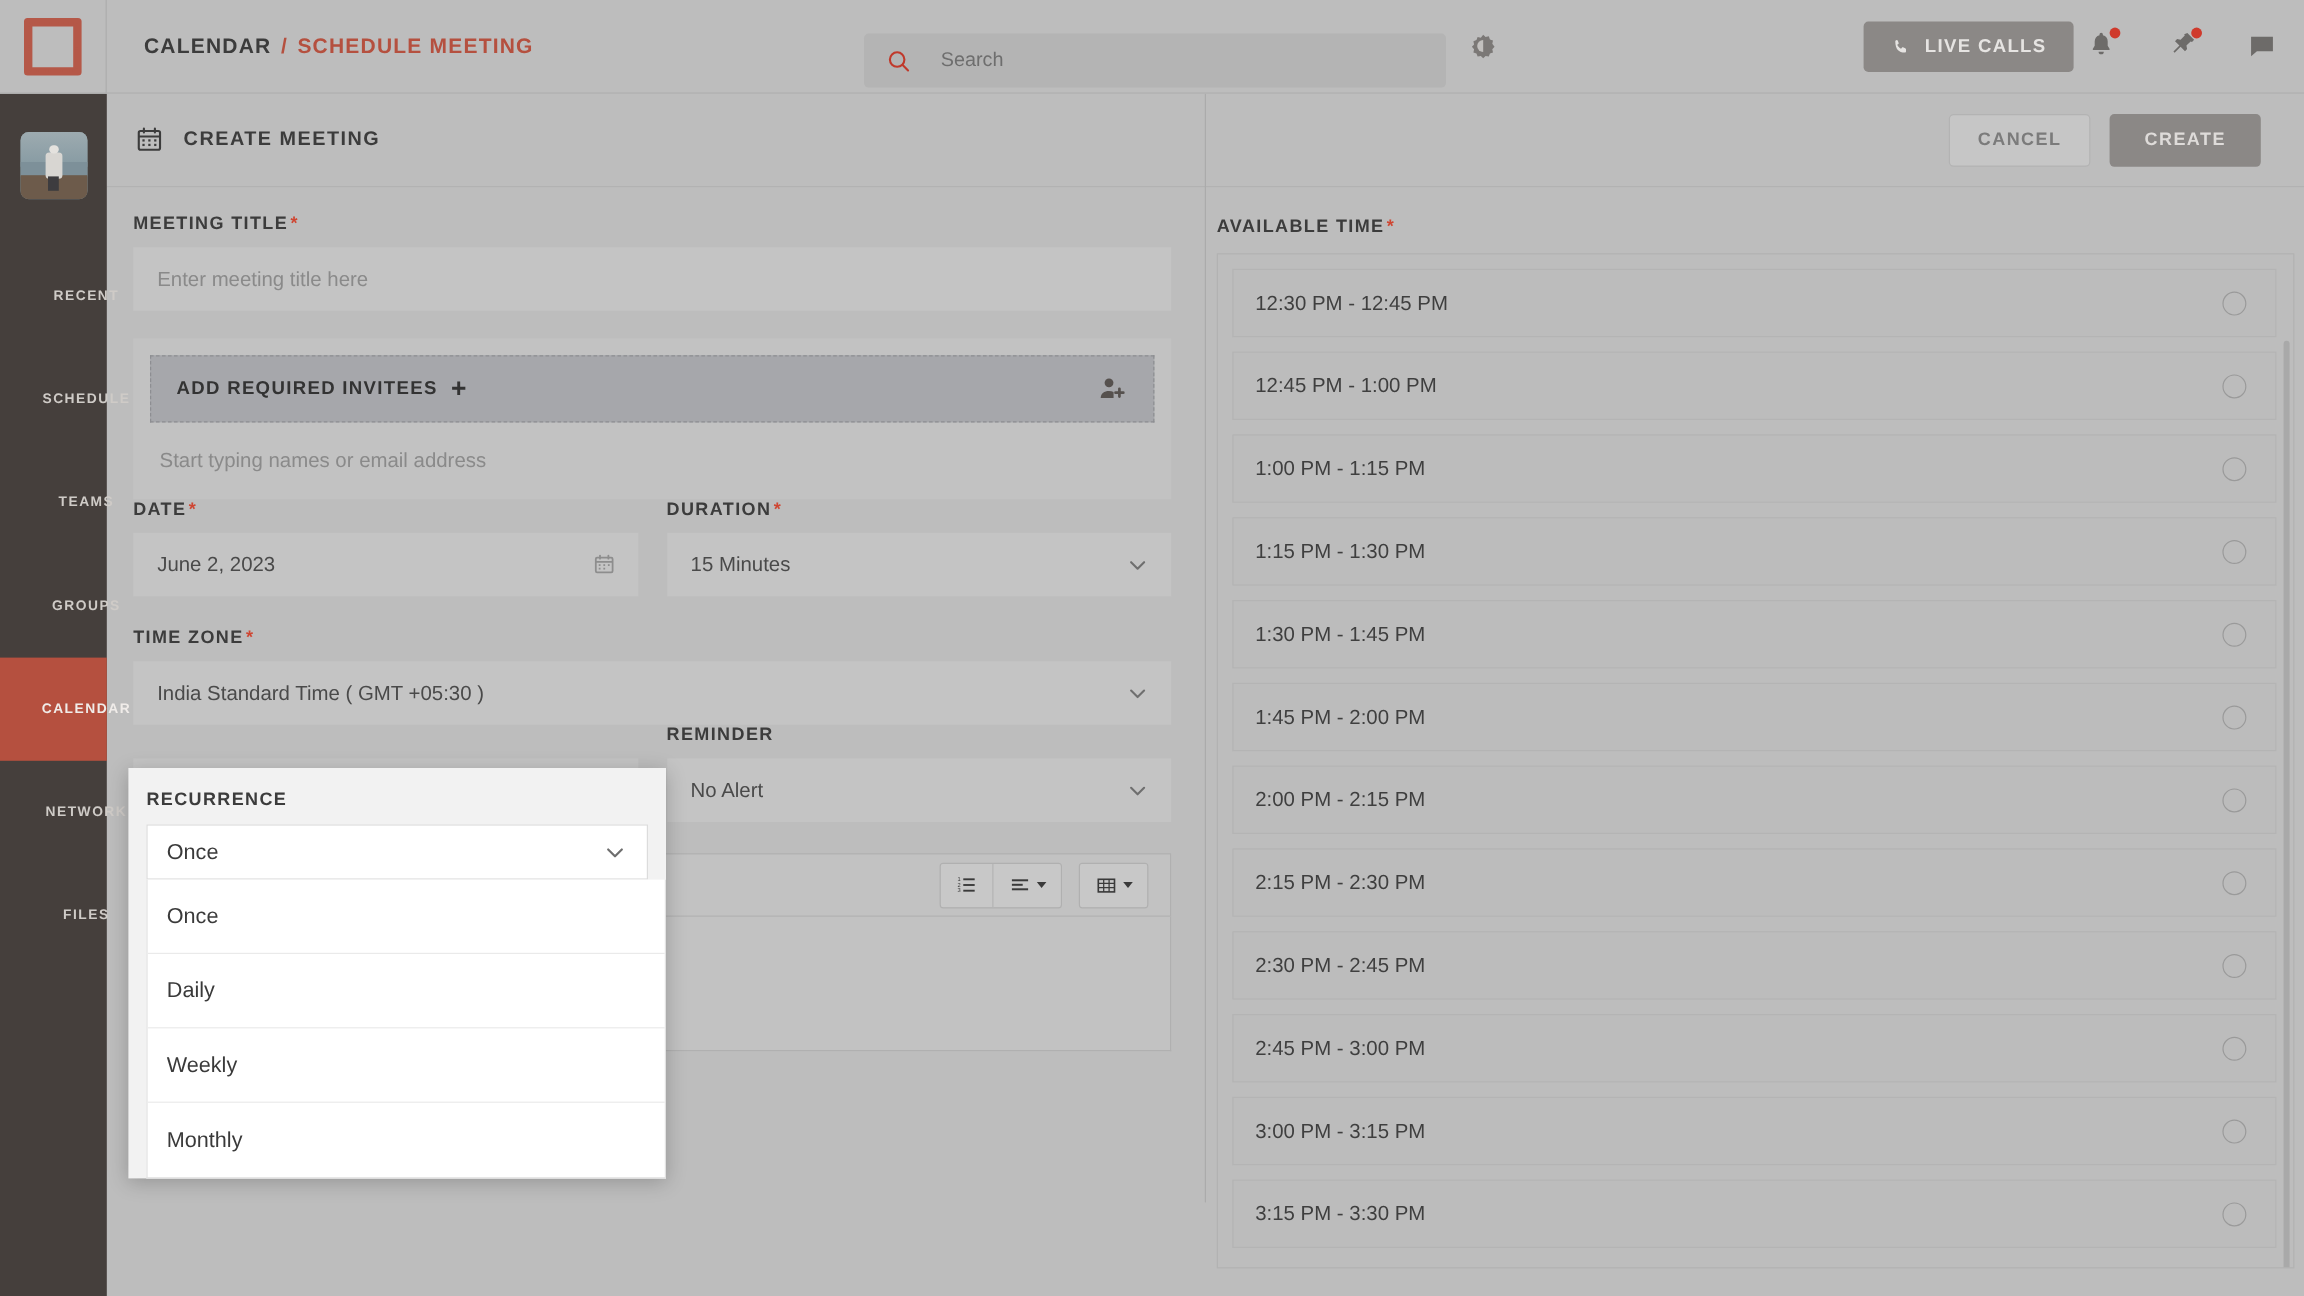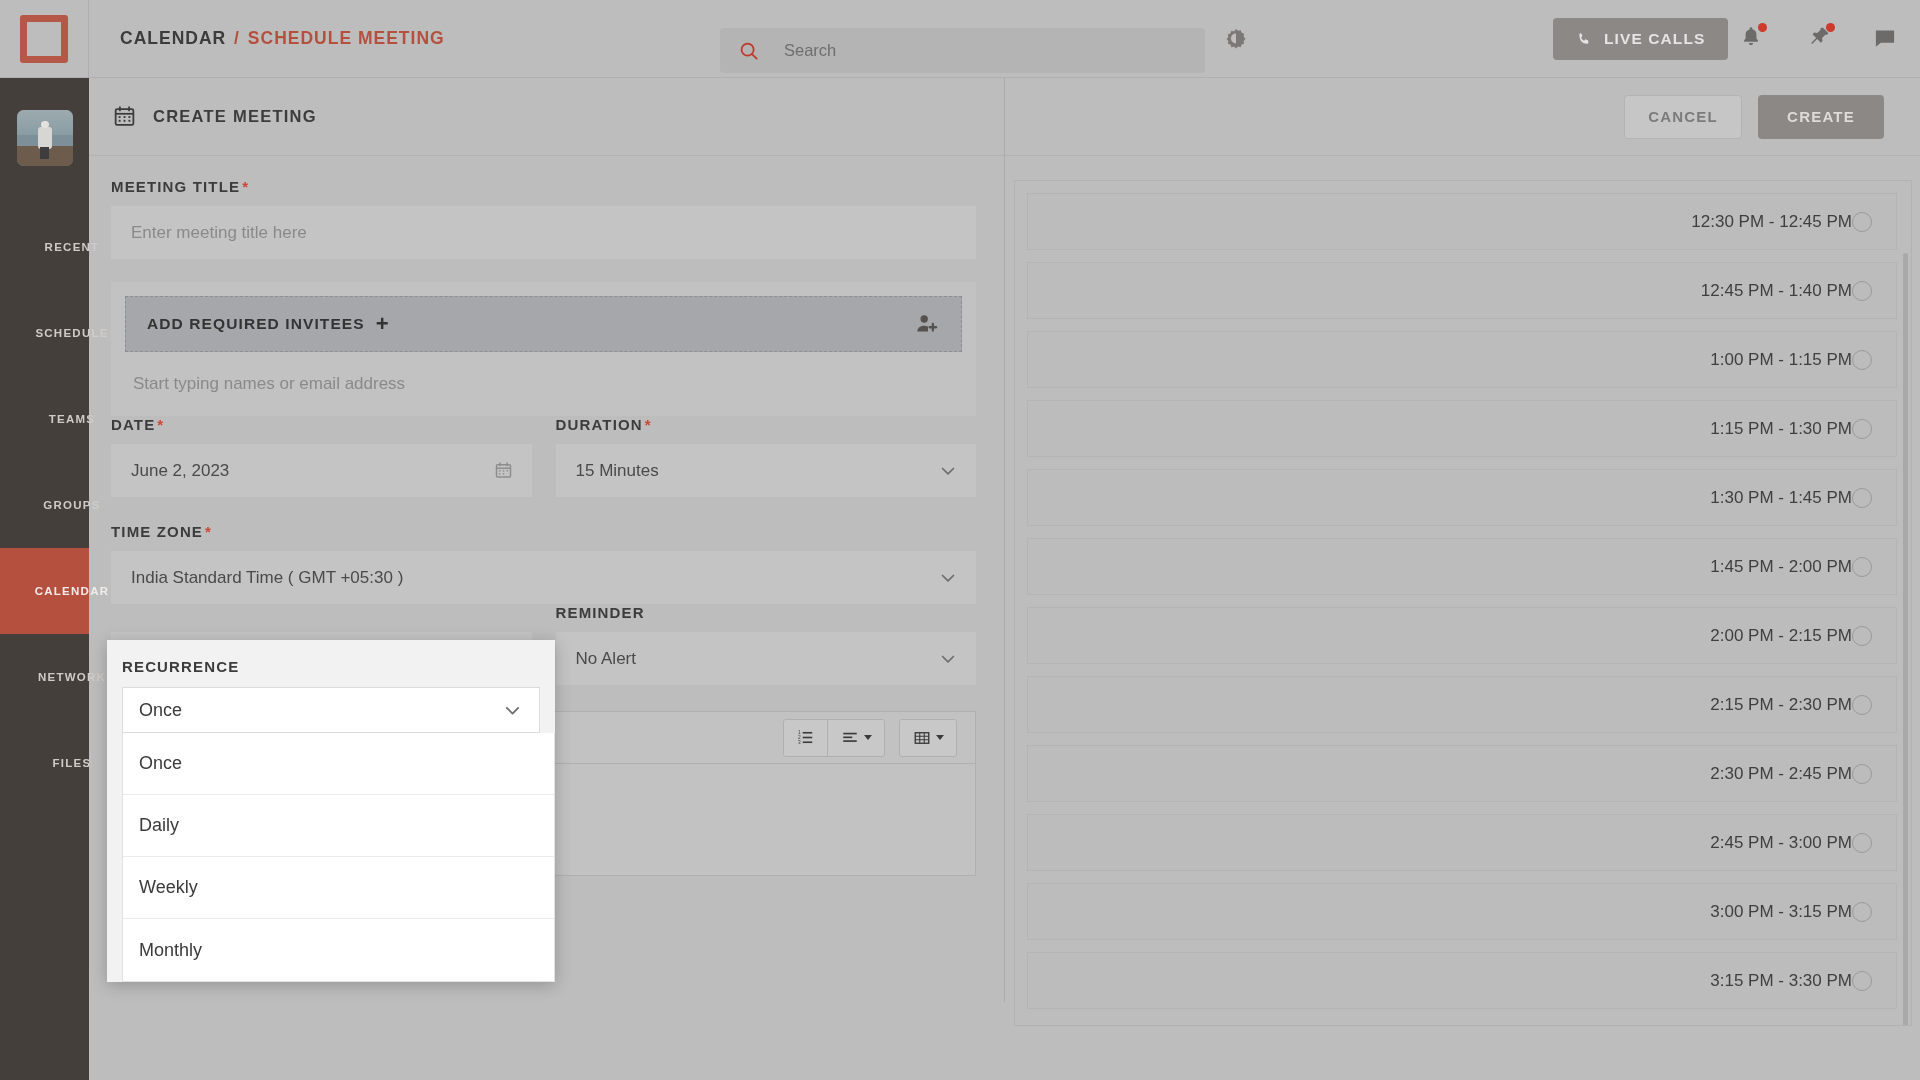--- a/index.html
+++ b/index.html
@@ -344,21 +344,20 @@
   .avail-label { padding: 0 0 0 10px; margin-bottom: 14px; }
   .slots-wrap {
     margin-left: 10px;
     margin-right: 8px;
     height: 846px;
     background: #bdbdbd;
     border: 1px solid #b2b2b2;
     overflow: hidden;
     position: relative;
     padding: 12px 14px 0 12px;
-    text-align: right;
   }
   .slot {
     height: 57px;
     background: #bcbcbc;
     border: 1px solid #b4b4b4;
     display: flex;
     align-items: center;
     padding: 0 24px 0 18px;
     margin-bottom: 12px;
     cursor: pointer;
@@ -739,28 +738,31 @@
           <span class="uv">Upload</span>
           <svg width="21" height="21" viewBox="0 0 24 24">
             <path d="M16.5 7.2l-6.8 6.8a2.1 2.1 0 103 3l7-7a3.9 3.9 0 10-5.5-5.5l-7.1 7.1a5.7 5.7 0 108 8l5.4-5.4" fill="none" stroke="#8a8a8a" stroke-width="1.6" stroke-linecap="round"></path>
           </svg>
         </div>
       </div>
 
       <div class="col-div"></div>
 
       <div class="col-right">
+        <label class="flabel avail-label">
+          <span>AVAILABLE TIME</span><span class="req">*</span>
+        </label>
         <div class="slots-wrap">
           <div id="slot-container">
               <div class="slot">
                 <span class="stext">12:30 PM - 12:45 PM</span>
                 <span class="sradio"></span>
               </div>
               <div class="slot">
-                <span class="stext">12:45 PM - 1:40 PM</span>
+                <span class="stext">12:45 PM - 1:00 PM</span>
                 <span class="sradio"></span>
               </div>
               <div class="slot">
                 <span class="stext">1:00 PM - 1:15 PM</span>
                 <span class="sradio"></span>
               </div>
               <div class="slot">
                 <span class="stext">1:15 PM - 1:30 PM</span>
                 <span class="sradio"></span>
               </div>

